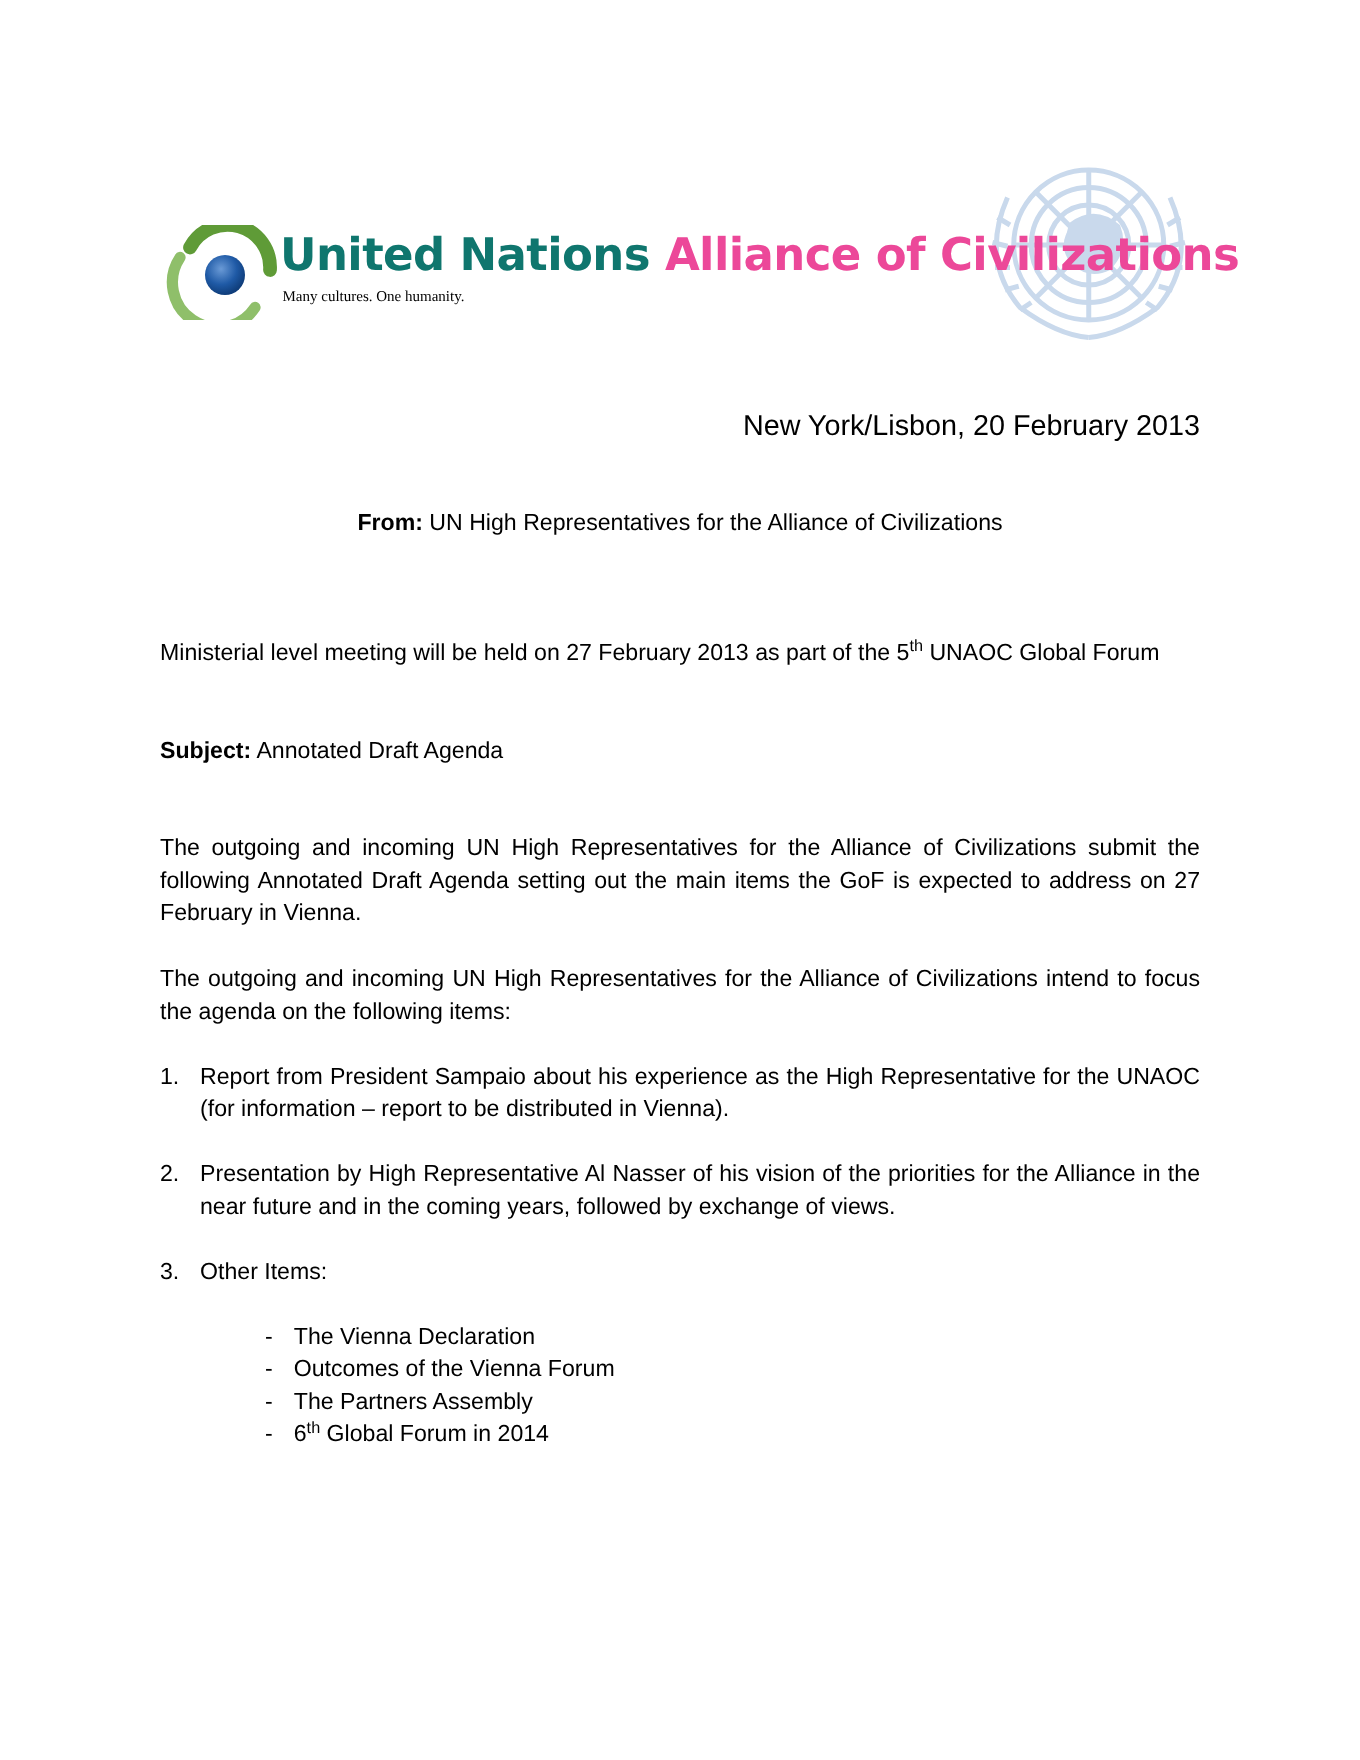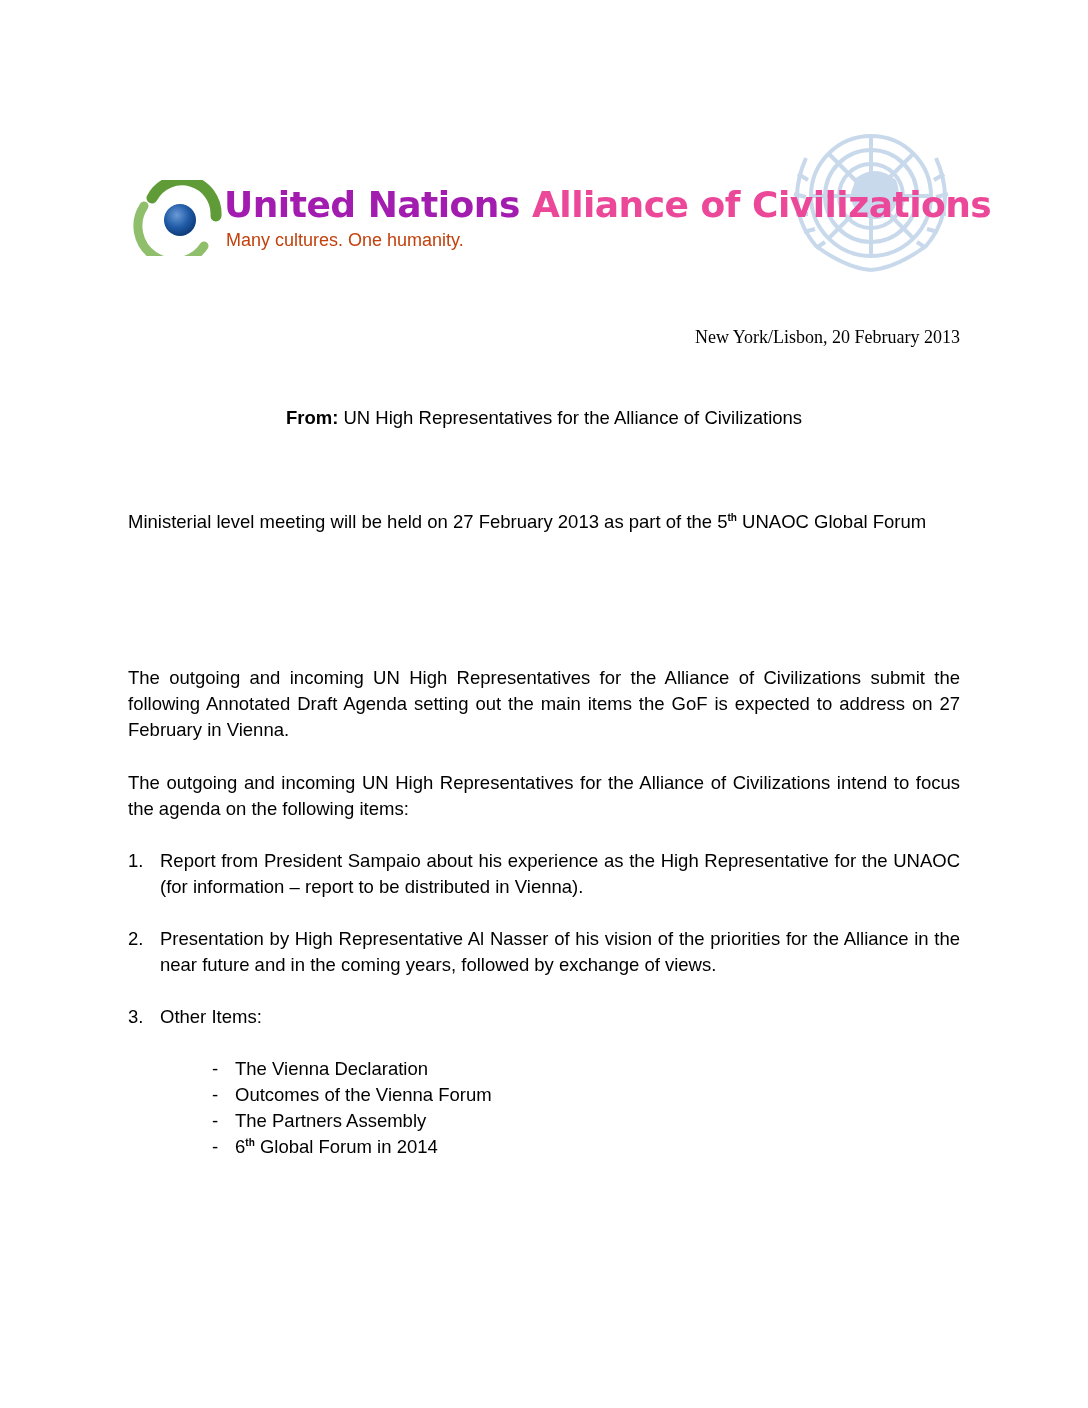--- a/index.html
+++ b/index.html
@@ -7,31 +7,31 @@
          font-family: "Liberation Sans", sans-serif; color: #000; }
   .page { position: absolute; left: 0; top: 0; width: 1088px; height: 1408px; }
 
   
   .logo { position: absolute; left: 130px; top: 128px; width: 840px; height: 150px; }
   .emblem { position: absolute; left: 646px; top: 0px; width: 190px; height: 150px; }
   .mark { position: absolute; left: 2px; top: 52px; width: 90px; height: 76px; }
   .brand { position: absolute; left: 94px; top: 55px; white-space: nowrap;
            font-family: "DejaVu Sans", sans-serif; font-weight: bold; font-size: 36px;
            letter-spacing: -0.5px; line-height: 44px; }
-  .brand .blue { color: #a21caf; }
+  .brand .blue { color: #0f766e; }
   .brand .green { color: #ec4899; }
-  .tagline { position: absolute; left: 96px; top: 102px; font-family: Liberation Sans, sans-serif;
-             font-size: 18px; color: #c2410c; white-space: nowrap; }
+  .tagline { position: absolute; left: 96px; top: 102px; font-family: Liberation Serif, serif;
+             font-size: 12px; color: #000000; white-space: nowrap; }
 
   
   .text { position: absolute; left: 128px; width: 832px; font-size: 18.5px; line-height: 26px; }
-  .date { position: absolute; right: 128px; top: 327px; font-size: 18px; white-space: nowrap; font-family: Liberation Serif, serif; }
+  .date { position: absolute; right: 128px; top: 327px; font-size: 23px; white-space: nowrap; }
   .justify { text-align: justify; text-align-last: left; }
   b { font-weight: bold; }
-  sup { font-size: 10px; vertical-align: 7px; line-height: 0; font-weight: bold; }
+  sup { font-size: 13px; vertical-align: 7px; line-height: 0; }
 
   .ol-item { position: absolute; left: 128px; width: 832px; font-size: 18.5px; line-height: 26px; }
   .ol-num { position: absolute; left: 0; top: 0; width: 32px; }
   .ol-body { margin-left: 32px; text-align: justify; }
 
   .dash-list { position: absolute; left: 212px; top: 1056px; font-size: 18.5px; line-height: 26px; }
   .dash-row { position: relative; height: 26px; white-space: nowrap; }
   .dash { position: absolute; left: 0; top: 0; }
   .dash-text { position: absolute; left: 23px; top: 0; }
 </style>
@@ -83,20 +83,23 @@
 
   <div class="text" style="top:405px;text-align:center;">
     <b>From:</b><span> UN High Representatives for the Alliance of Civilizations</span>
   </div>
 
 
   <div class="text justify" style="top:509px;">
     <span>Ministerial level meeting will be held on 27 February 2013 as part of the 5</span><sup>th</sup><span> UNAOC Global Forum</span>
   </div>
 
+  <div class="text" style="top:587px;">
+    <b>Subject:</b><span> Annotated Draft Agenda</span>
+  </div>
 
   <div class="text justify" style="top:665px;">The outgoing and incoming UN High Representatives for the Alliance of Civilizations submit the following Annotated Draft Agenda setting out the main items the GoF is expected to address on 27 February in Vienna.</div>
   <div class="text justify" style="top:770px;">The outgoing and incoming UN High Representatives for the Alliance of Civilizations intend to focus the agenda on the following items:</div>
 
   <div class="ol-item" style="top:848px;">
     <span class="ol-num">1.</span>
     <div class="ol-body justify">Report from President Sampaio about his experience as the High Representative for the UNAOC (for information – report to be distributed in Vienna).</div>
   </div>
   <div class="ol-item" style="top:926px;">
     <span class="ol-num">2.</span>

